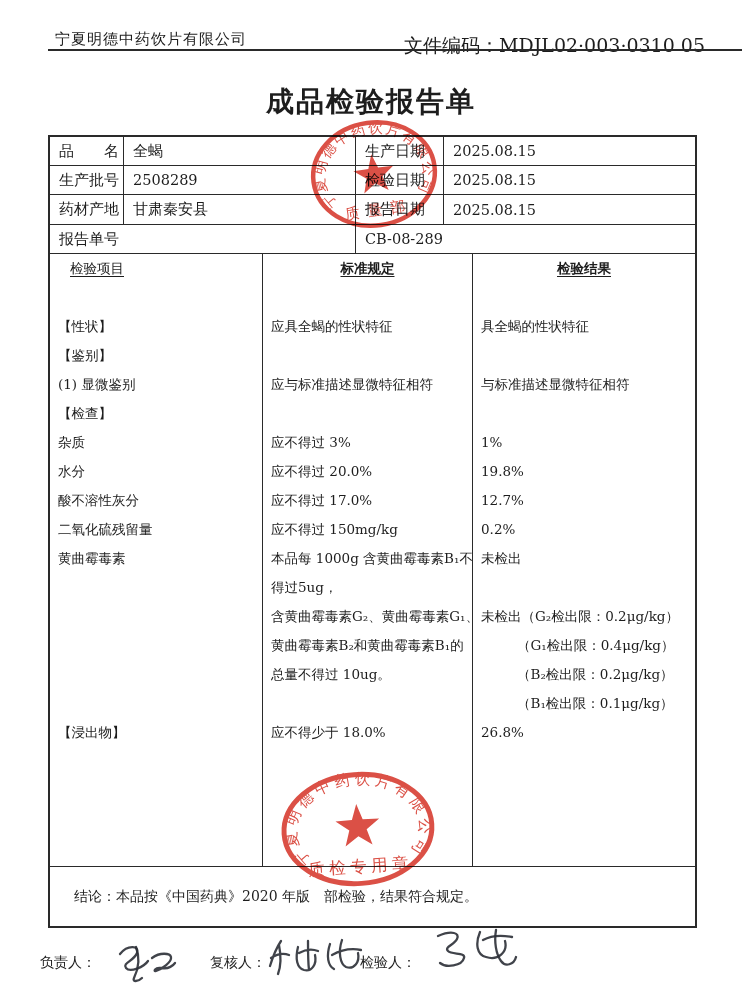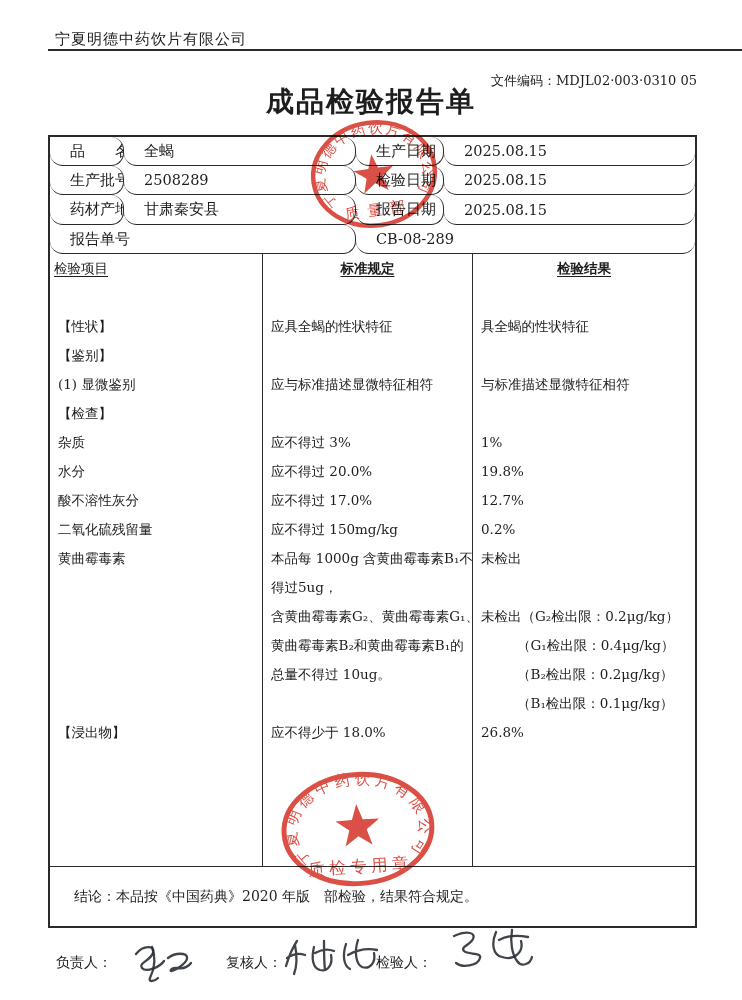--- a/index.html
+++ b/index.html
@@ -5,56 +5,56 @@
   html,body{margin:0;padding:0;}
   body{
     width:742px;height:1000px;position:relative;overflow:hidden;
     background:#ffffff;
     font-family:"DejaVu Serif","Liberation Serif",serif;
     color:#1d1d1d;
   }
   .page{position:absolute;inset:0;}
   
   .hdr-company{position:absolute;left:55px;top:30px;font-size:15px;letter-spacing:1px;}
-  .hdr-code{position:absolute;right:45px;top:33px;font-size:13px;margin-top:39px;}
+  .hdr-code{position:absolute;right:37px;top:33px;font-size:19px;}
   .hdr-rule{position:absolute;left:48px;right:0;top:49px;height:2px;background:#2a2a2a;}
   
   .title{position:absolute;left:0;top:83px;width:100%;text-align:center;
          font-size:28px;font-weight:bold;letter-spacing:2px;}
   
   .sheet{position:absolute;left:48px;top:135px;width:645px;height:789px;
          border:2px solid #2a2a2a;display:flex;flex-direction:column;}
   
   .info-grid{display:grid;grid-template-columns:74px 232px 88px 1fr;
              grid-template-rows:29px 29px 30px 29px;}
-  .c{display:flex;align-items:center;padding-left:20px;font-size:15px;
+  .c{display:flex;align-items:center;padding-left:9px;font-size:15px;
      border-right:1.5px solid #2a2a2a;border-bottom:1.5px solid #2a2a2a;
-     white-space:nowrap;overflow:hidden;border-radius:13px;}
+     white-space:nowrap;overflow:hidden;}
   .c.noR{border-right:none;}
   .c.val{font-size:14.5px;}
   .span2a{grid-column:1/3;}
   .span2b{grid-column:3/5;}
   
   .main-flex{display:flex;height:612px;}
   .col{box-sizing:border-box;}
   .col-item{width:212px;}
   .col-std{width:210px;border-left:1.5px solid #2a2a2a;}
   .col-res{flex:1;border-left:1.5px solid #2a2a2a;}
   .hd{height:29px;line-height:29px;font-size:13.5px;}
-  .col-item .hd{padding-left:4px;text-align:left;}
+  .col-item .hd{padding-left:20px;text-align:left;}
   .col-std .hd,.col-res .hd{text-align:center;font-weight:bold;}
   .u{text-decoration:underline;text-underline-offset:3px;}
   .ln{height:29px;line-height:29px;padding-left:8px;font-size:13.5px;
       white-space:nowrap;overflow:visible;}
   .res-indent{padding-left:44px;}
   
   .conclusion{border-top:1.5px solid #2a2a2a;flex:1;display:flex;align-items:center;
               padding-left:24px;font-size:14px;white-space:nowrap;}
   
-  .sig-row{position:absolute;left:52px;top:938px;width:650px;height:62px;}
+  .sig-row{position:absolute;left:36px;top:938px;width:650px;height:62px;}
   .sig-label{position:absolute;top:16px;font-size:14px;white-space:nowrap;}
   .sig-svg{position:absolute;}
   .sig-svg path{fill:none;stroke:#2b2f36;stroke-width:2.3;
                 stroke-linecap:round;stroke-linejoin:round;opacity:.9;}
   
   .stamp{position:absolute;mix-blend-mode:multiply;opacity:.88;}
   .stamp text{font-family:inherit;}
   #stamp-top{left:306px;top:117px;transform:rotate(-8deg);}
   #stamp-bottom{left:278px;top:770px;transform:rotate(-4deg);}
 </style>

